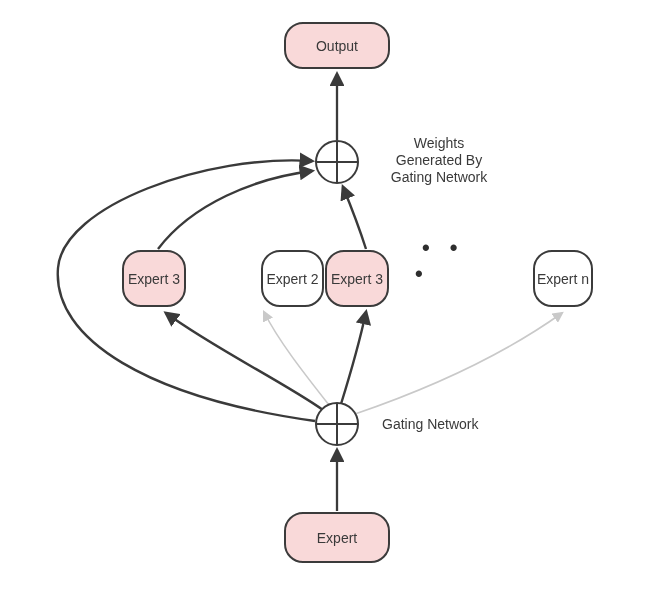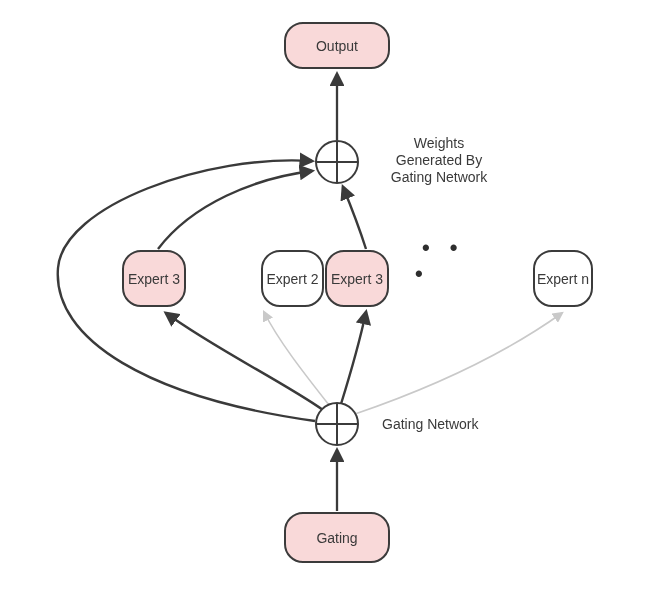--- a/index.html
+++ b/index.html
@@ -124,21 +124,21 @@
   <div class="node pink pos-expert-3">
     <span>Expert 3</span>
   </div>
   <div class="node pos-expert-n">
     <span>Expert n</span>
   </div>
 
   <div class="ellipsis">• • •</div>
 
   <div class="node pink pos-input">
-    <span>Gating</span>
+    <span>Expert</span>
   </div>
 
   <div class="label-weights">
     <span>Weights</span>
     <span>Generated By</span>
     <span>Gating Network</span>
   </div>
 
   <div class="label-gating">Gating Network</div>
 

